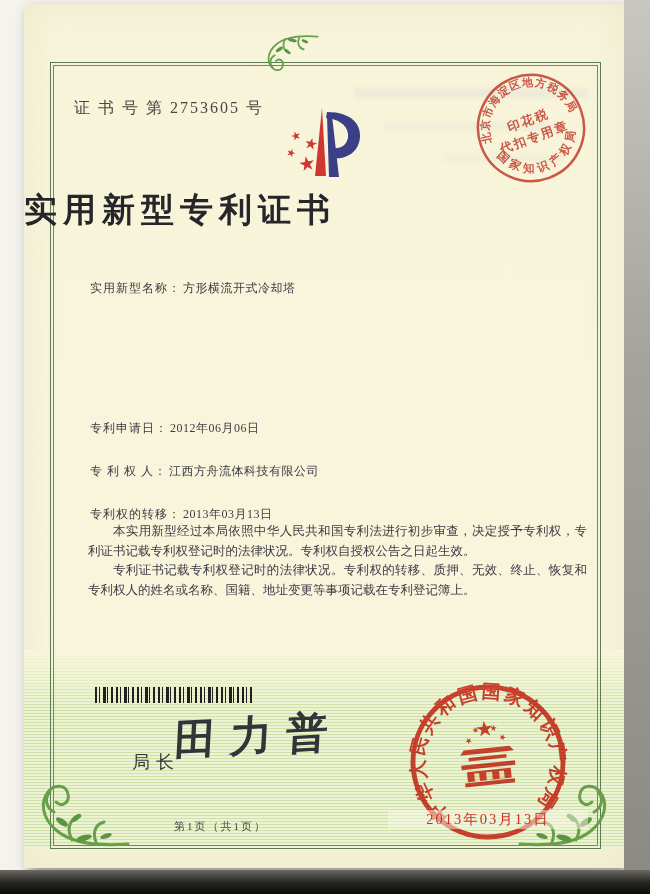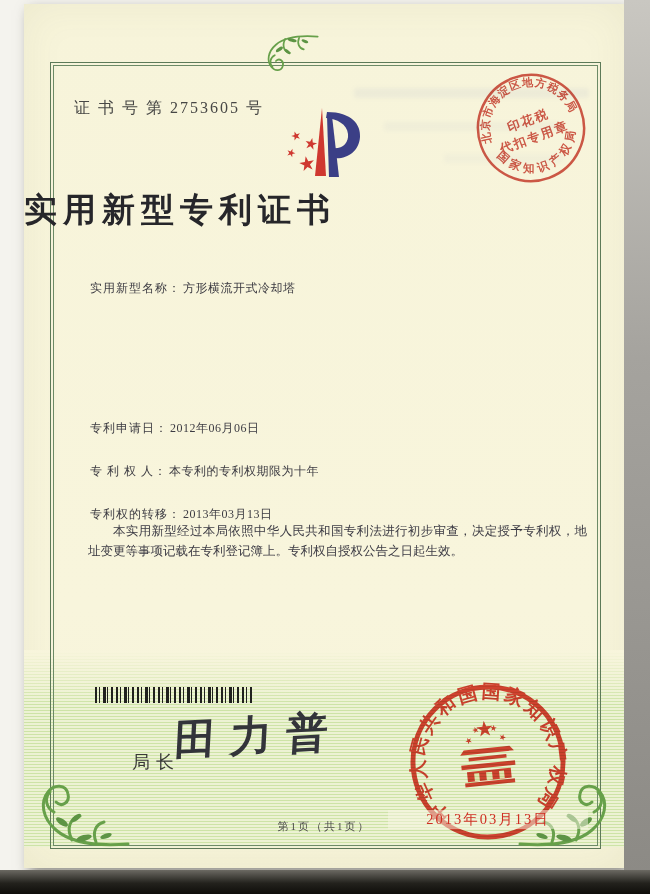--- a/index.html
+++ b/index.html
@@ -40,21 +40,21 @@
       #21211f 16px 18px,transparent 18px 21px);}
   .director-label{position:absolute;left:108px;top:746px;font-size:18px;color:#3a3a38;
     letter-spacing:6px;z-index:3;}
   .signature{position:absolute;left:150px;top:704px;font-size:42px;color:#33343a;
     letter-spacing:14px;transform:rotate(-3deg) skewX(-6deg);z-index:3;font-weight:600;}
   .office-seal{position:absolute;left:379px;top:673px;width:170px;height:170px;z-index:4;
     transform:rotate(-6deg);opacity:.92;mix-blend-mode:multiply;}
   .seal-date{position:absolute;left:364px;top:806px;width:200px;text-align:center;z-index:5;
     font-size:14.5px;color:#cf2e22;letter-spacing:2px;
     background:rgba(248,246,228,.5);}
-  .page-footer{position:absolute;left:150px;top:815px;width:300px;text-align:center;z-index:3;
+  .page-footer{position:absolute;left:150px;top:815px;width:300px;text-align:left;z-index:3;
     font-size:11px;color:#4b4b49;letter-spacing:2px;}
   .ghost{position:absolute;background:#93a0c0;filter:blur(2px);border-radius:2px;}
   .seal-arc{font-size:19px;font-weight:700;letter-spacing:3px;fill:#dc3527;}
   .stamp-arc-top{font-size:11px;font-weight:700;letter-spacing:1px;fill:#cc4438;}
   .stamp-arc-bot{font-size:11.5px;font-weight:700;letter-spacing:4px;fill:#cc4438;}
   .stamp-center{font-size:12.5px;font-weight:700;letter-spacing:2px;fill:#cc4438;}
 </style>
 </head>
 <body>
 
@@ -128,28 +128,29 @@
 
     <div class="doc-title">实用新型专利证书</div>
 
     <div class="field-row" style="top:276px">
       <span class="lab">实用新型名称：</span><span class="val">方形横流开式冷却塔</span>
     </div>
     <div class="field-row" style="top:416px">
       <span class="lab">专利申请日：</span><span class="val">2012年06月06日</span>
     </div>
     <div class="field-row" style="top:459px">
-      <span class="lab">专 利 权 人：</span><span class="val">本专利的专利权期限为十年</span>
+      <span class="lab">专 利 权 人：</span><span class="val">江西方舟流体科技有限公司</span>
     </div>
     <div class="field-row" style="top:502px">
       <span class="lab">专利权的转移：</span><span class="val">2013年03月13日</span>
     </div>
 
     <div class="body-text">
-      <p>本实用新型经过本局依照中华人民共和国专利法进行初步审查，决定授予专利权，地址变更等事项记载在专利登记簿上。专利权自授权公告之日起生效。</p>
+      <p>本实用新型经过本局依照中华人民共和国专利法进行初步审查，决定授予专利权，专利证书记载专利权登记时的法律状况。专利权自授权公告之日起生效。</p>
+      <p>专利证书记载专利权登记时的法律状况。专利权的转移、质押、无效、终止、恢复和专利权人的姓名或名称、国籍、地址变更等事项记载在专利登记簿上。</p>
     </div>
 
     <div class="barcode"></div>
 
     <div class="director-label">局长</div>
     <div class="signature">田力普</div>
 
     <svg class="office-seal" viewBox="0 0 170 170">
       <defs>
         <path id="sealArc" d="M 39.7,130.3 A 64 64 0 1 1 130.3,130.3"></path>

